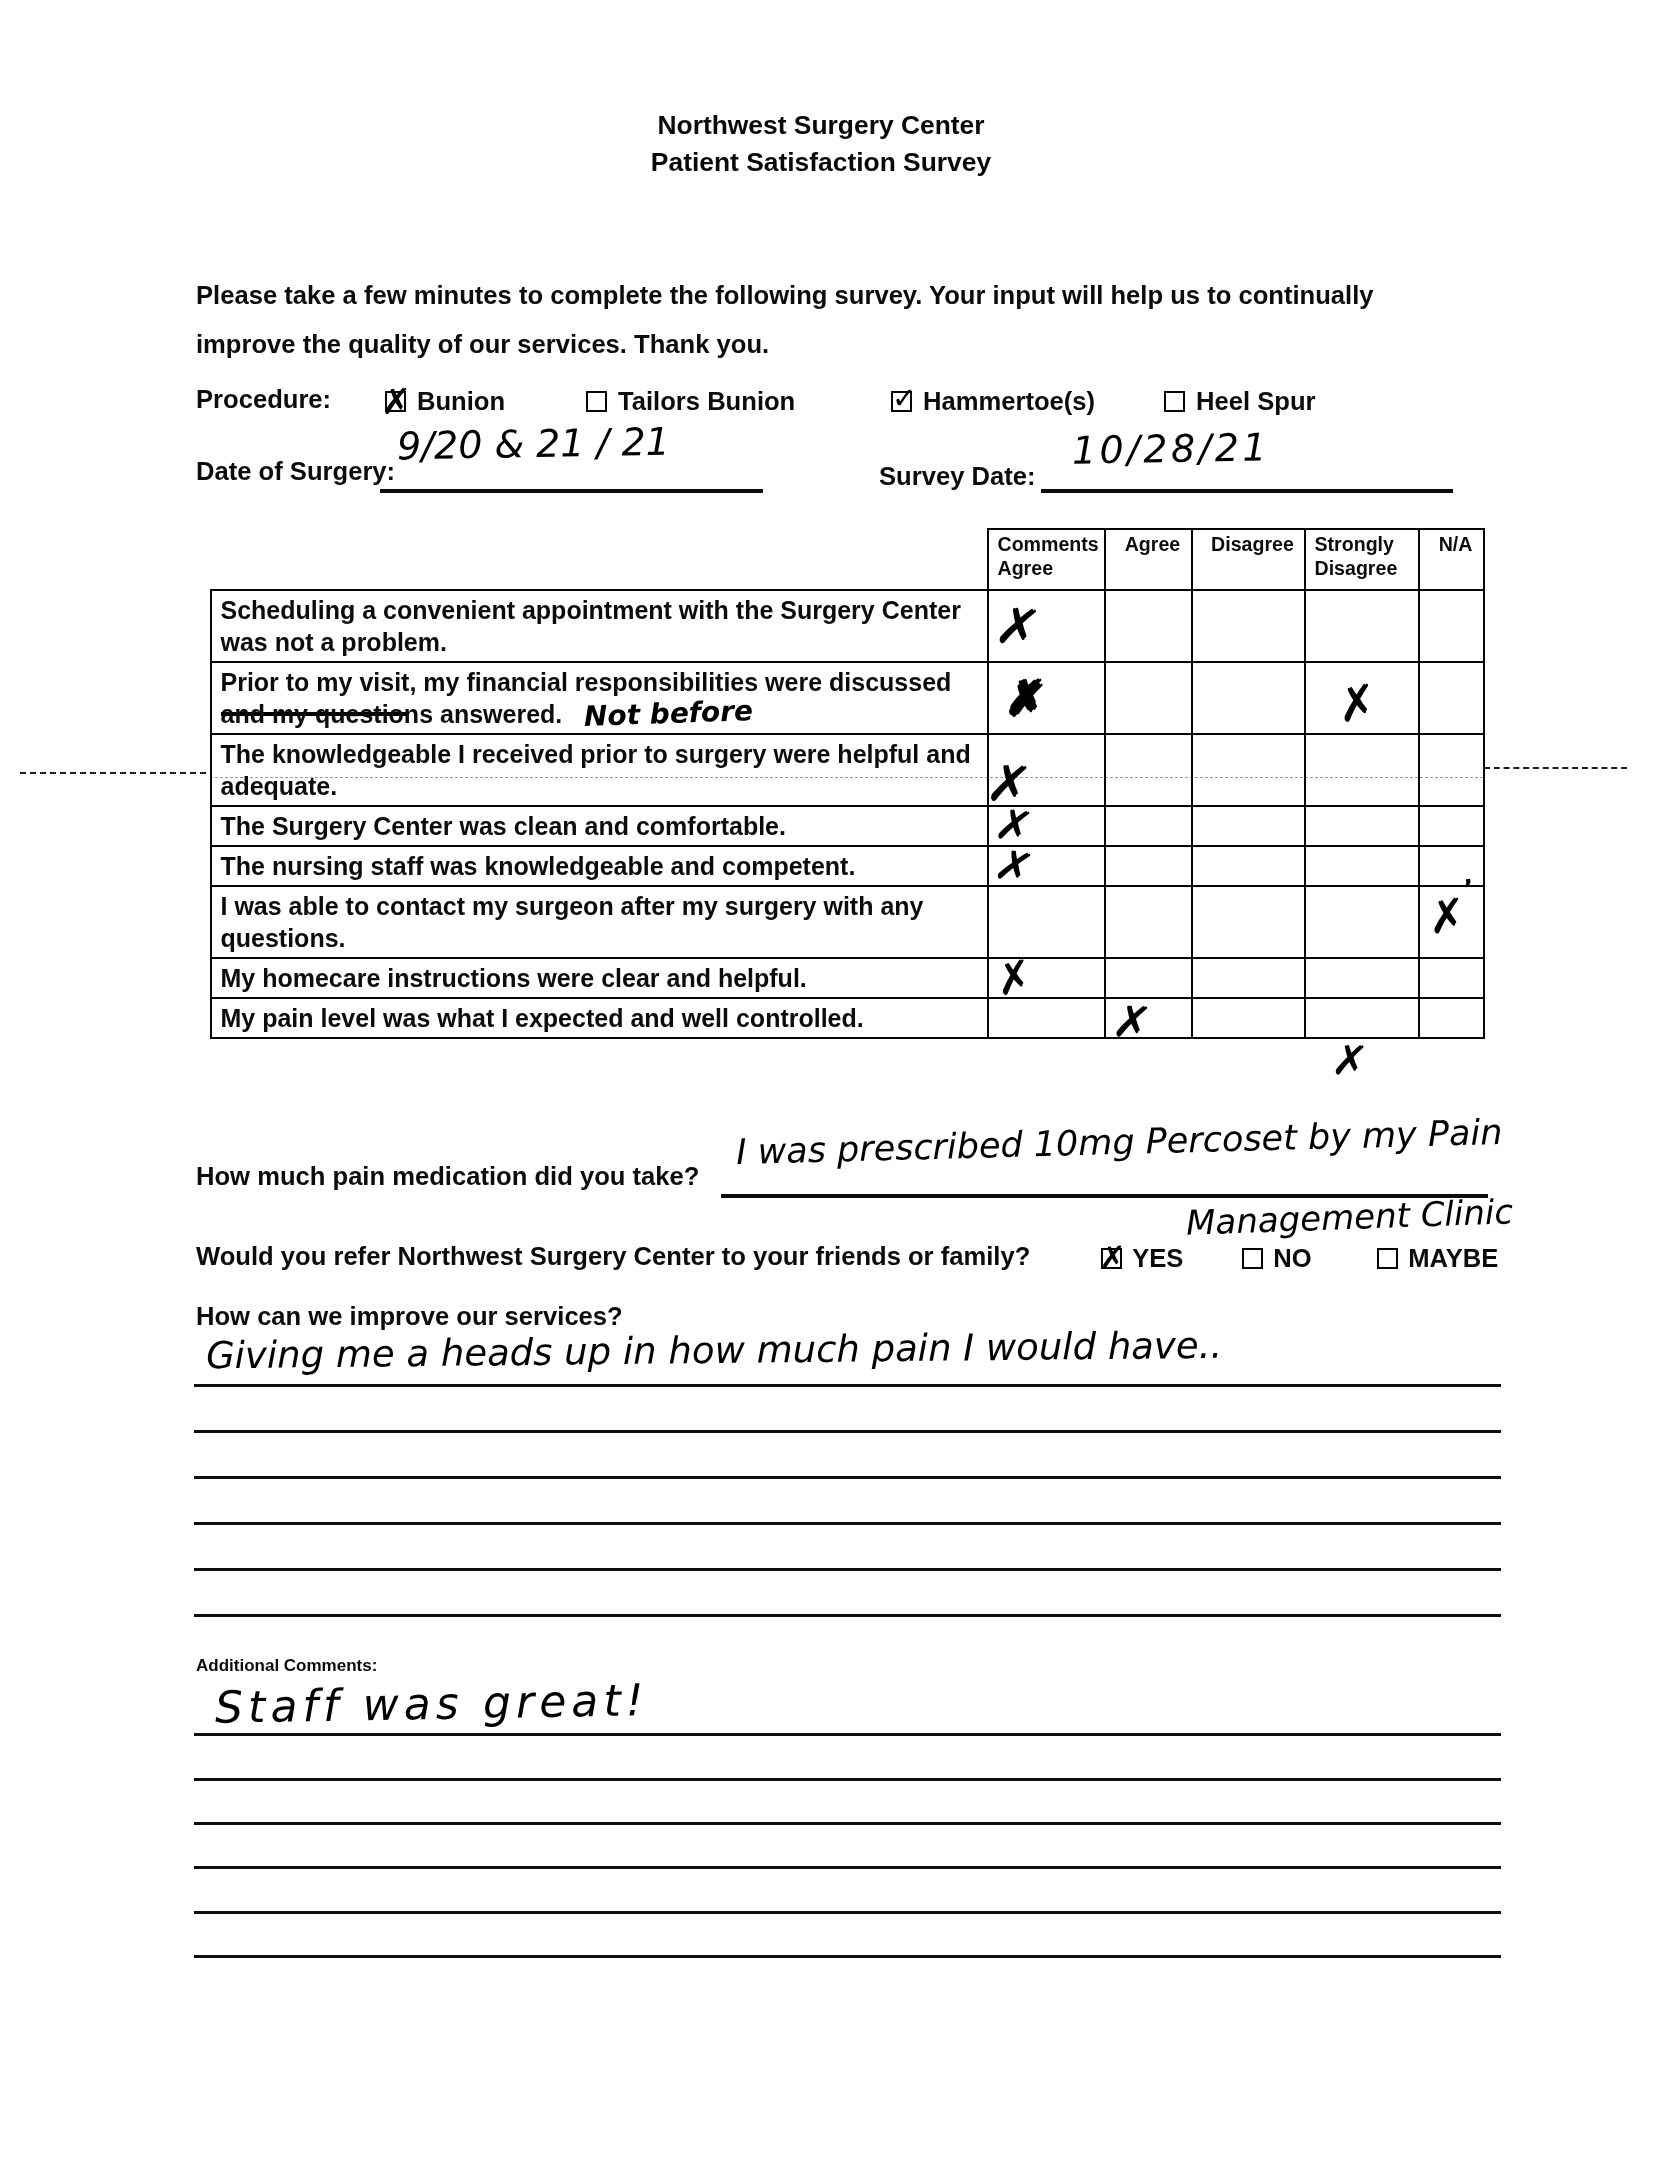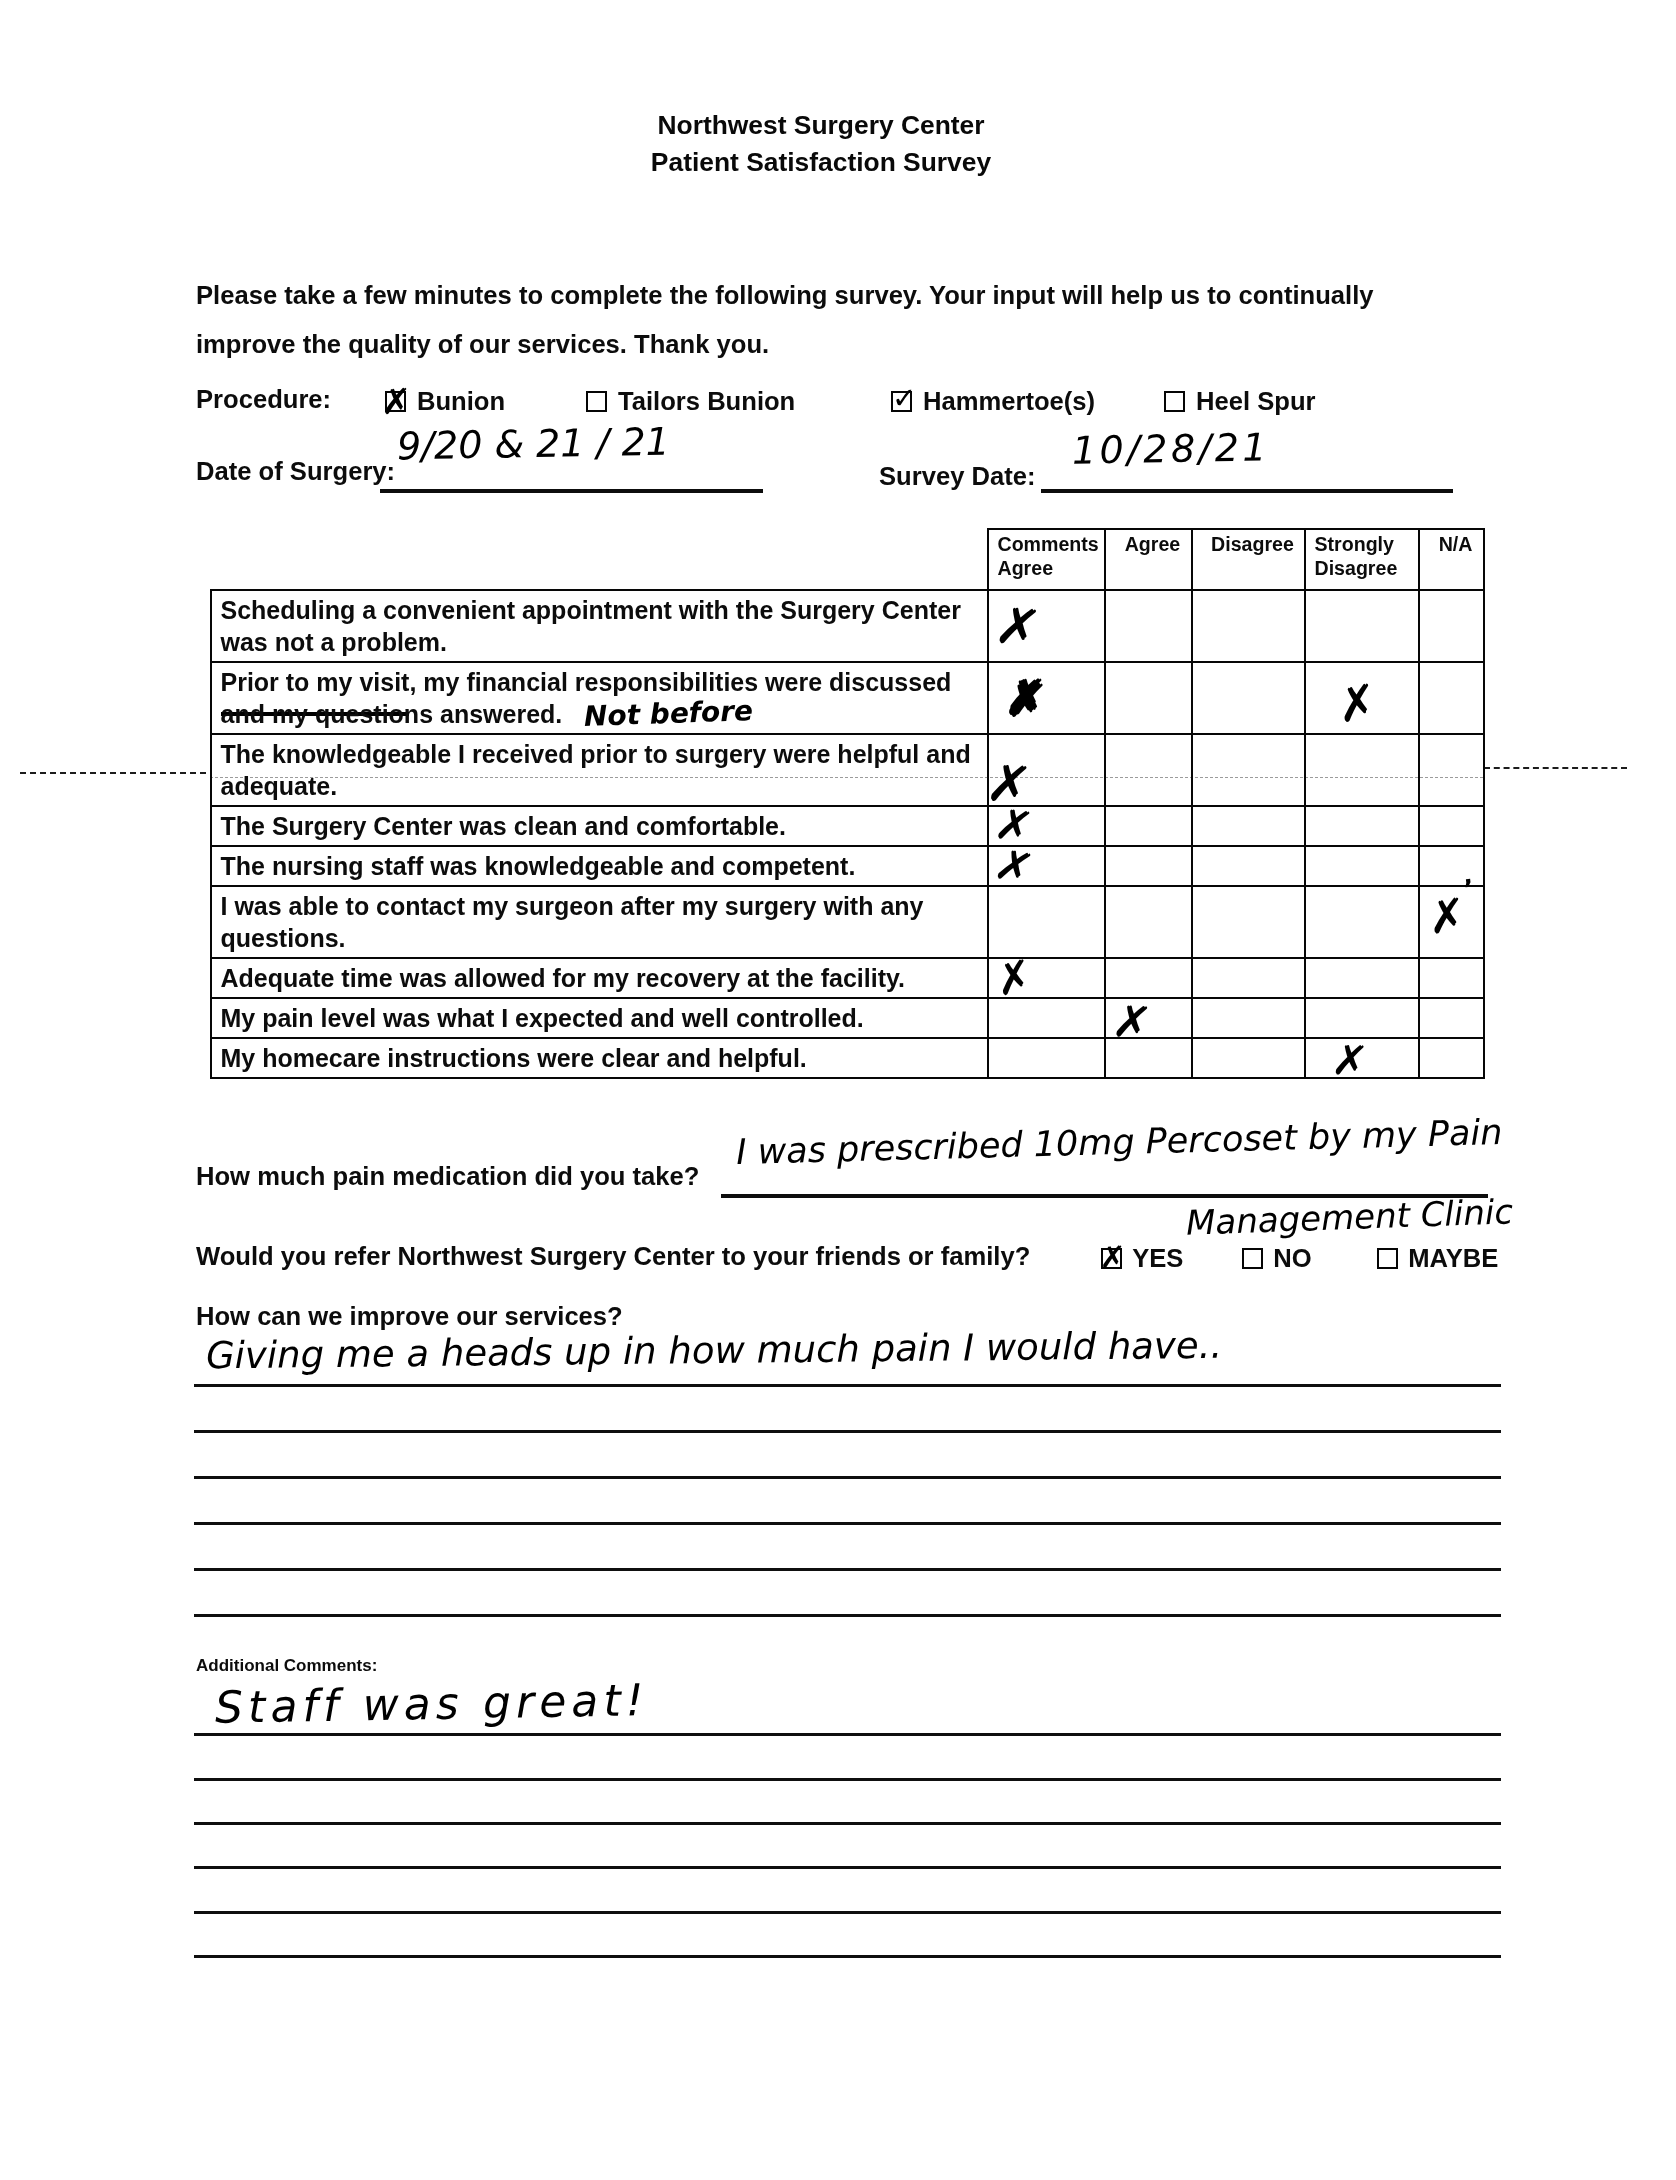--- a/index.html
+++ b/index.html
@@ -199,37 +199,29 @@
     </tr>
     <tr class="h2">
       <td class="qcell">I was able to contact my surgeon after my surgery with any questions.</td>
       <td></td>
           <td></td>
           <td></td>
           <td></td>
           <td></td>
     </tr>
     <tr class="h1">
-      <td class="qcell">Adequate time was allowed for my recovery at the facility.</td>
+      <td class="qcell">My homecare instructions were clear and helpful.</td>
       <td></td>
           <td></td>
           <td></td>
           <td></td>
           <td></td>
     </tr>
     <tr class="h1">
       <td class="qcell">My pain level was what I expected and well controlled.</td>
-      <td></td>
-          <td></td>
-          <td></td>
-          <td></td>
-          <td></td>
-    </tr>
-    <tr class="h1">
-      <td class="qcell">My homecare instructions were clear and helpful.</td>
       <td></td>
           <td></td>
           <td></td>
           <td></td>
           <td></td>
     </tr>
   </tbody>
     </table>
 
   <div class="abs marks-layer">

